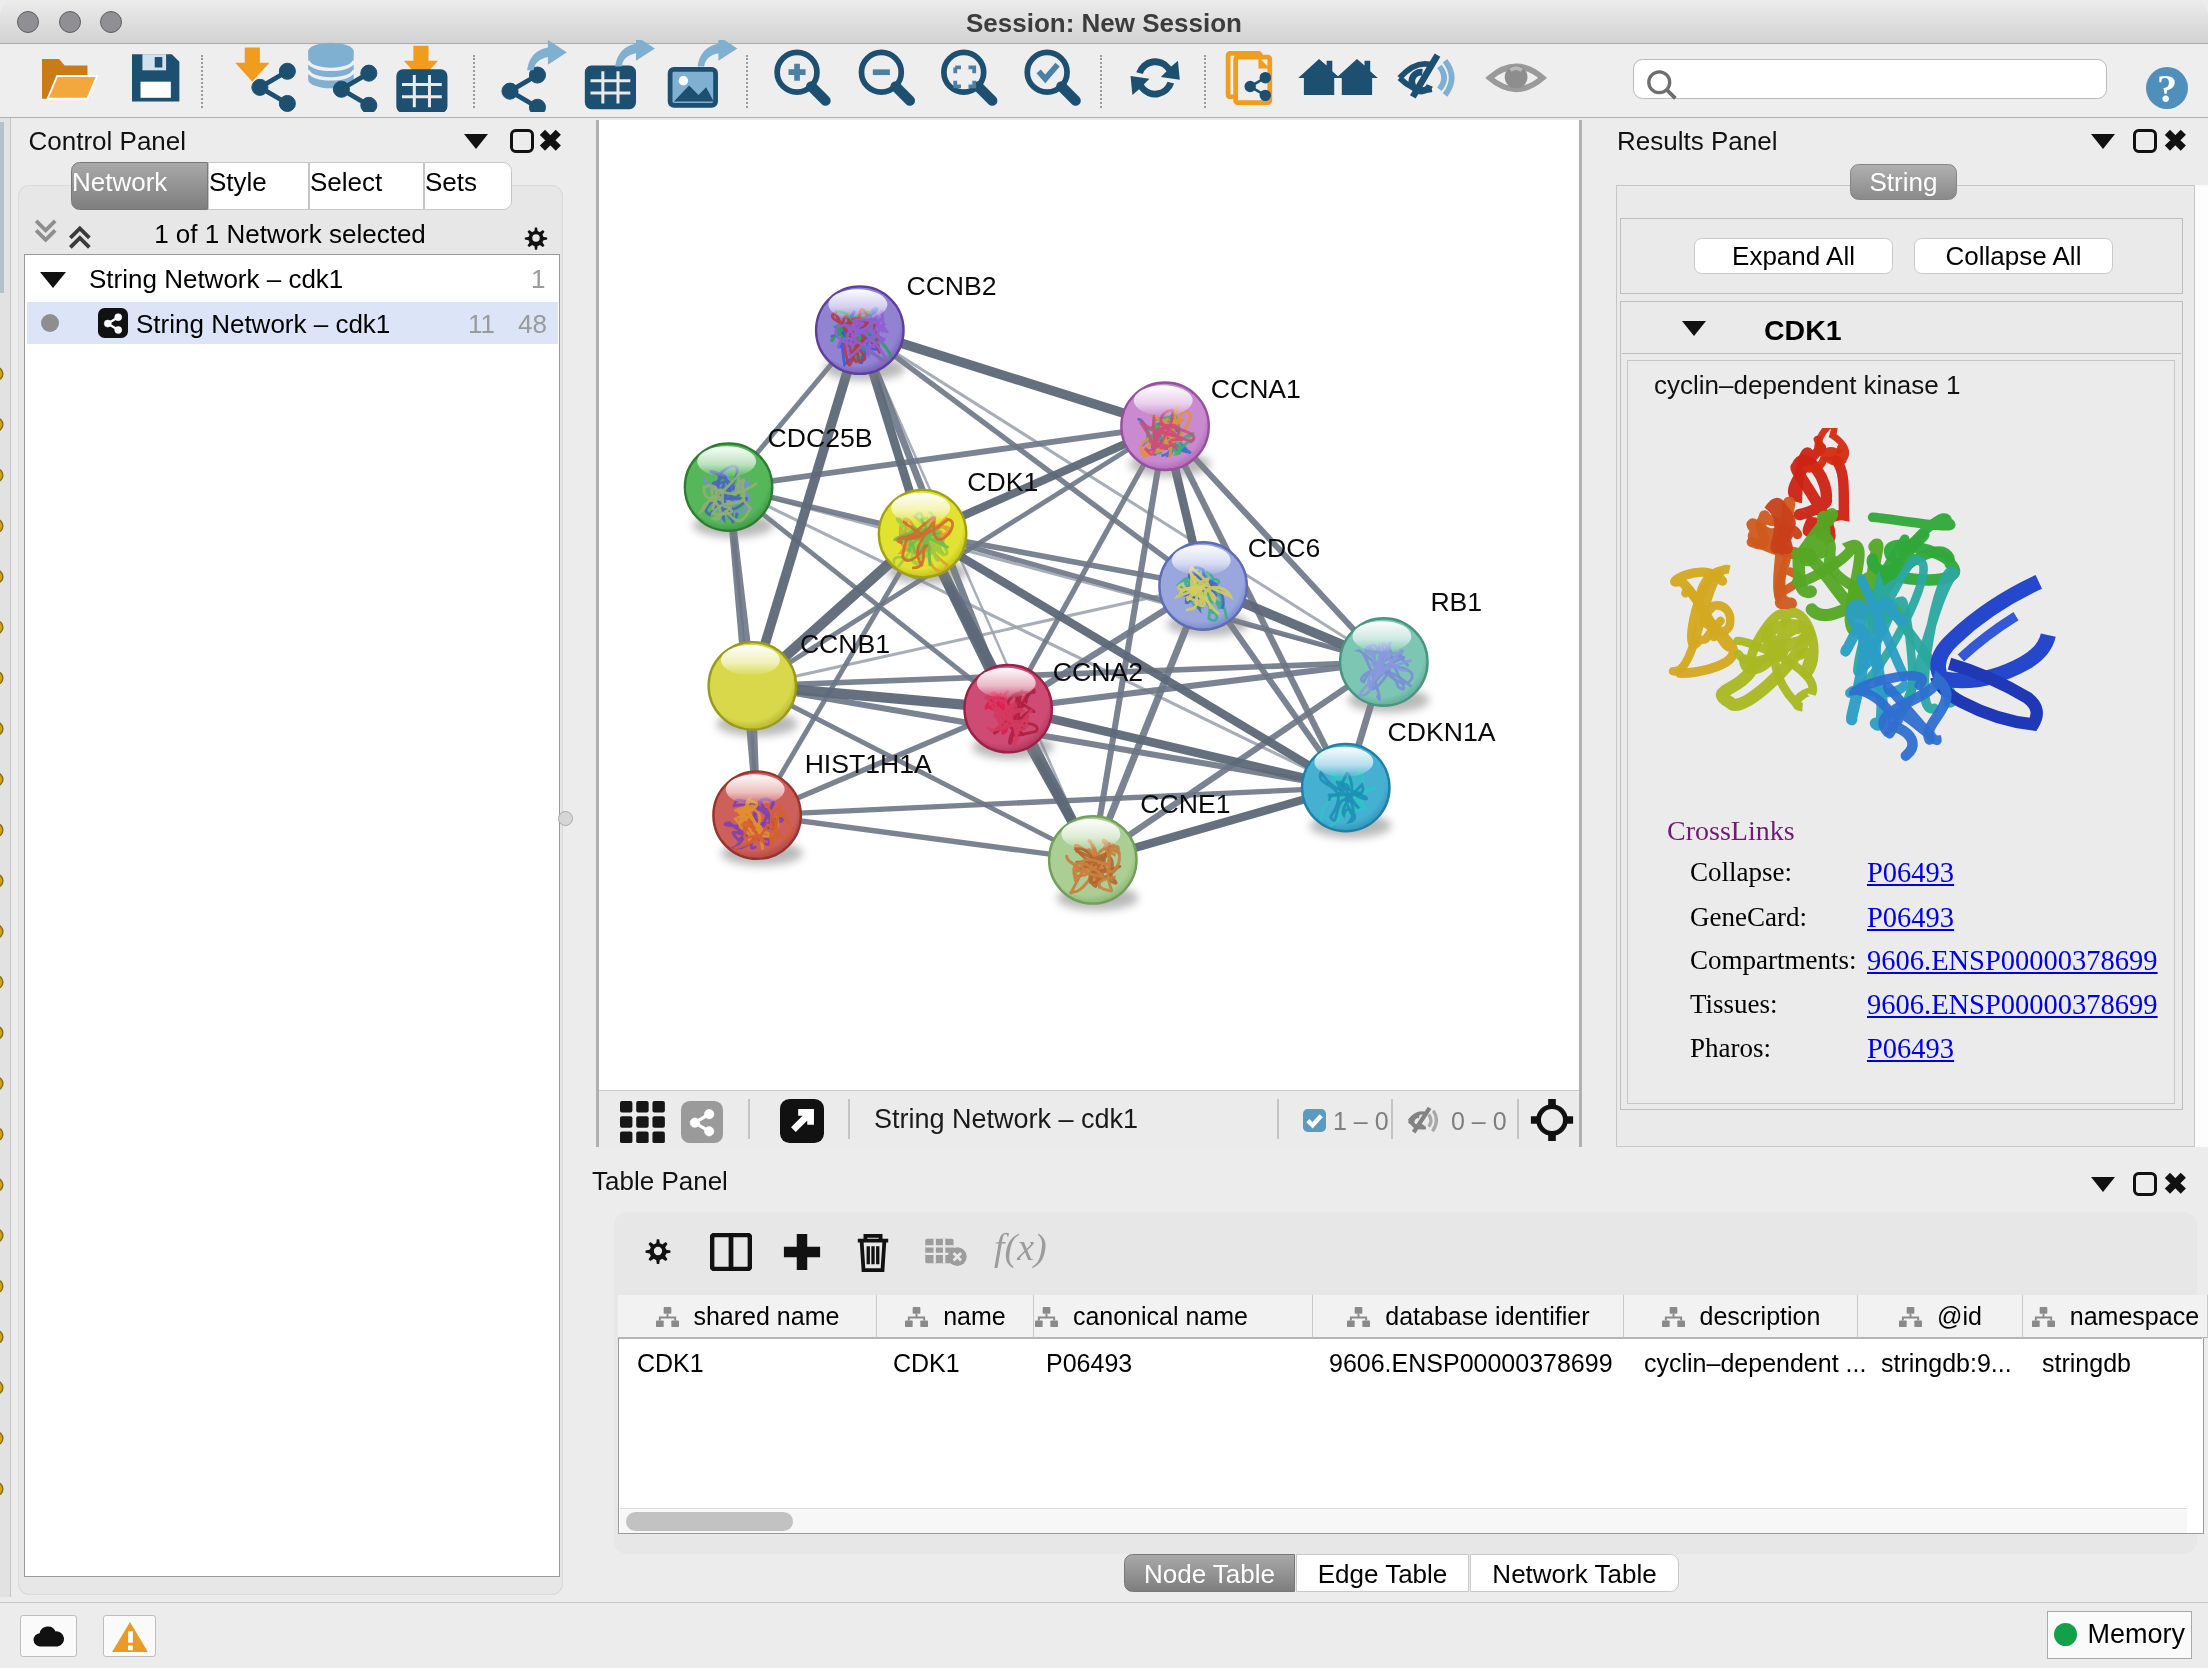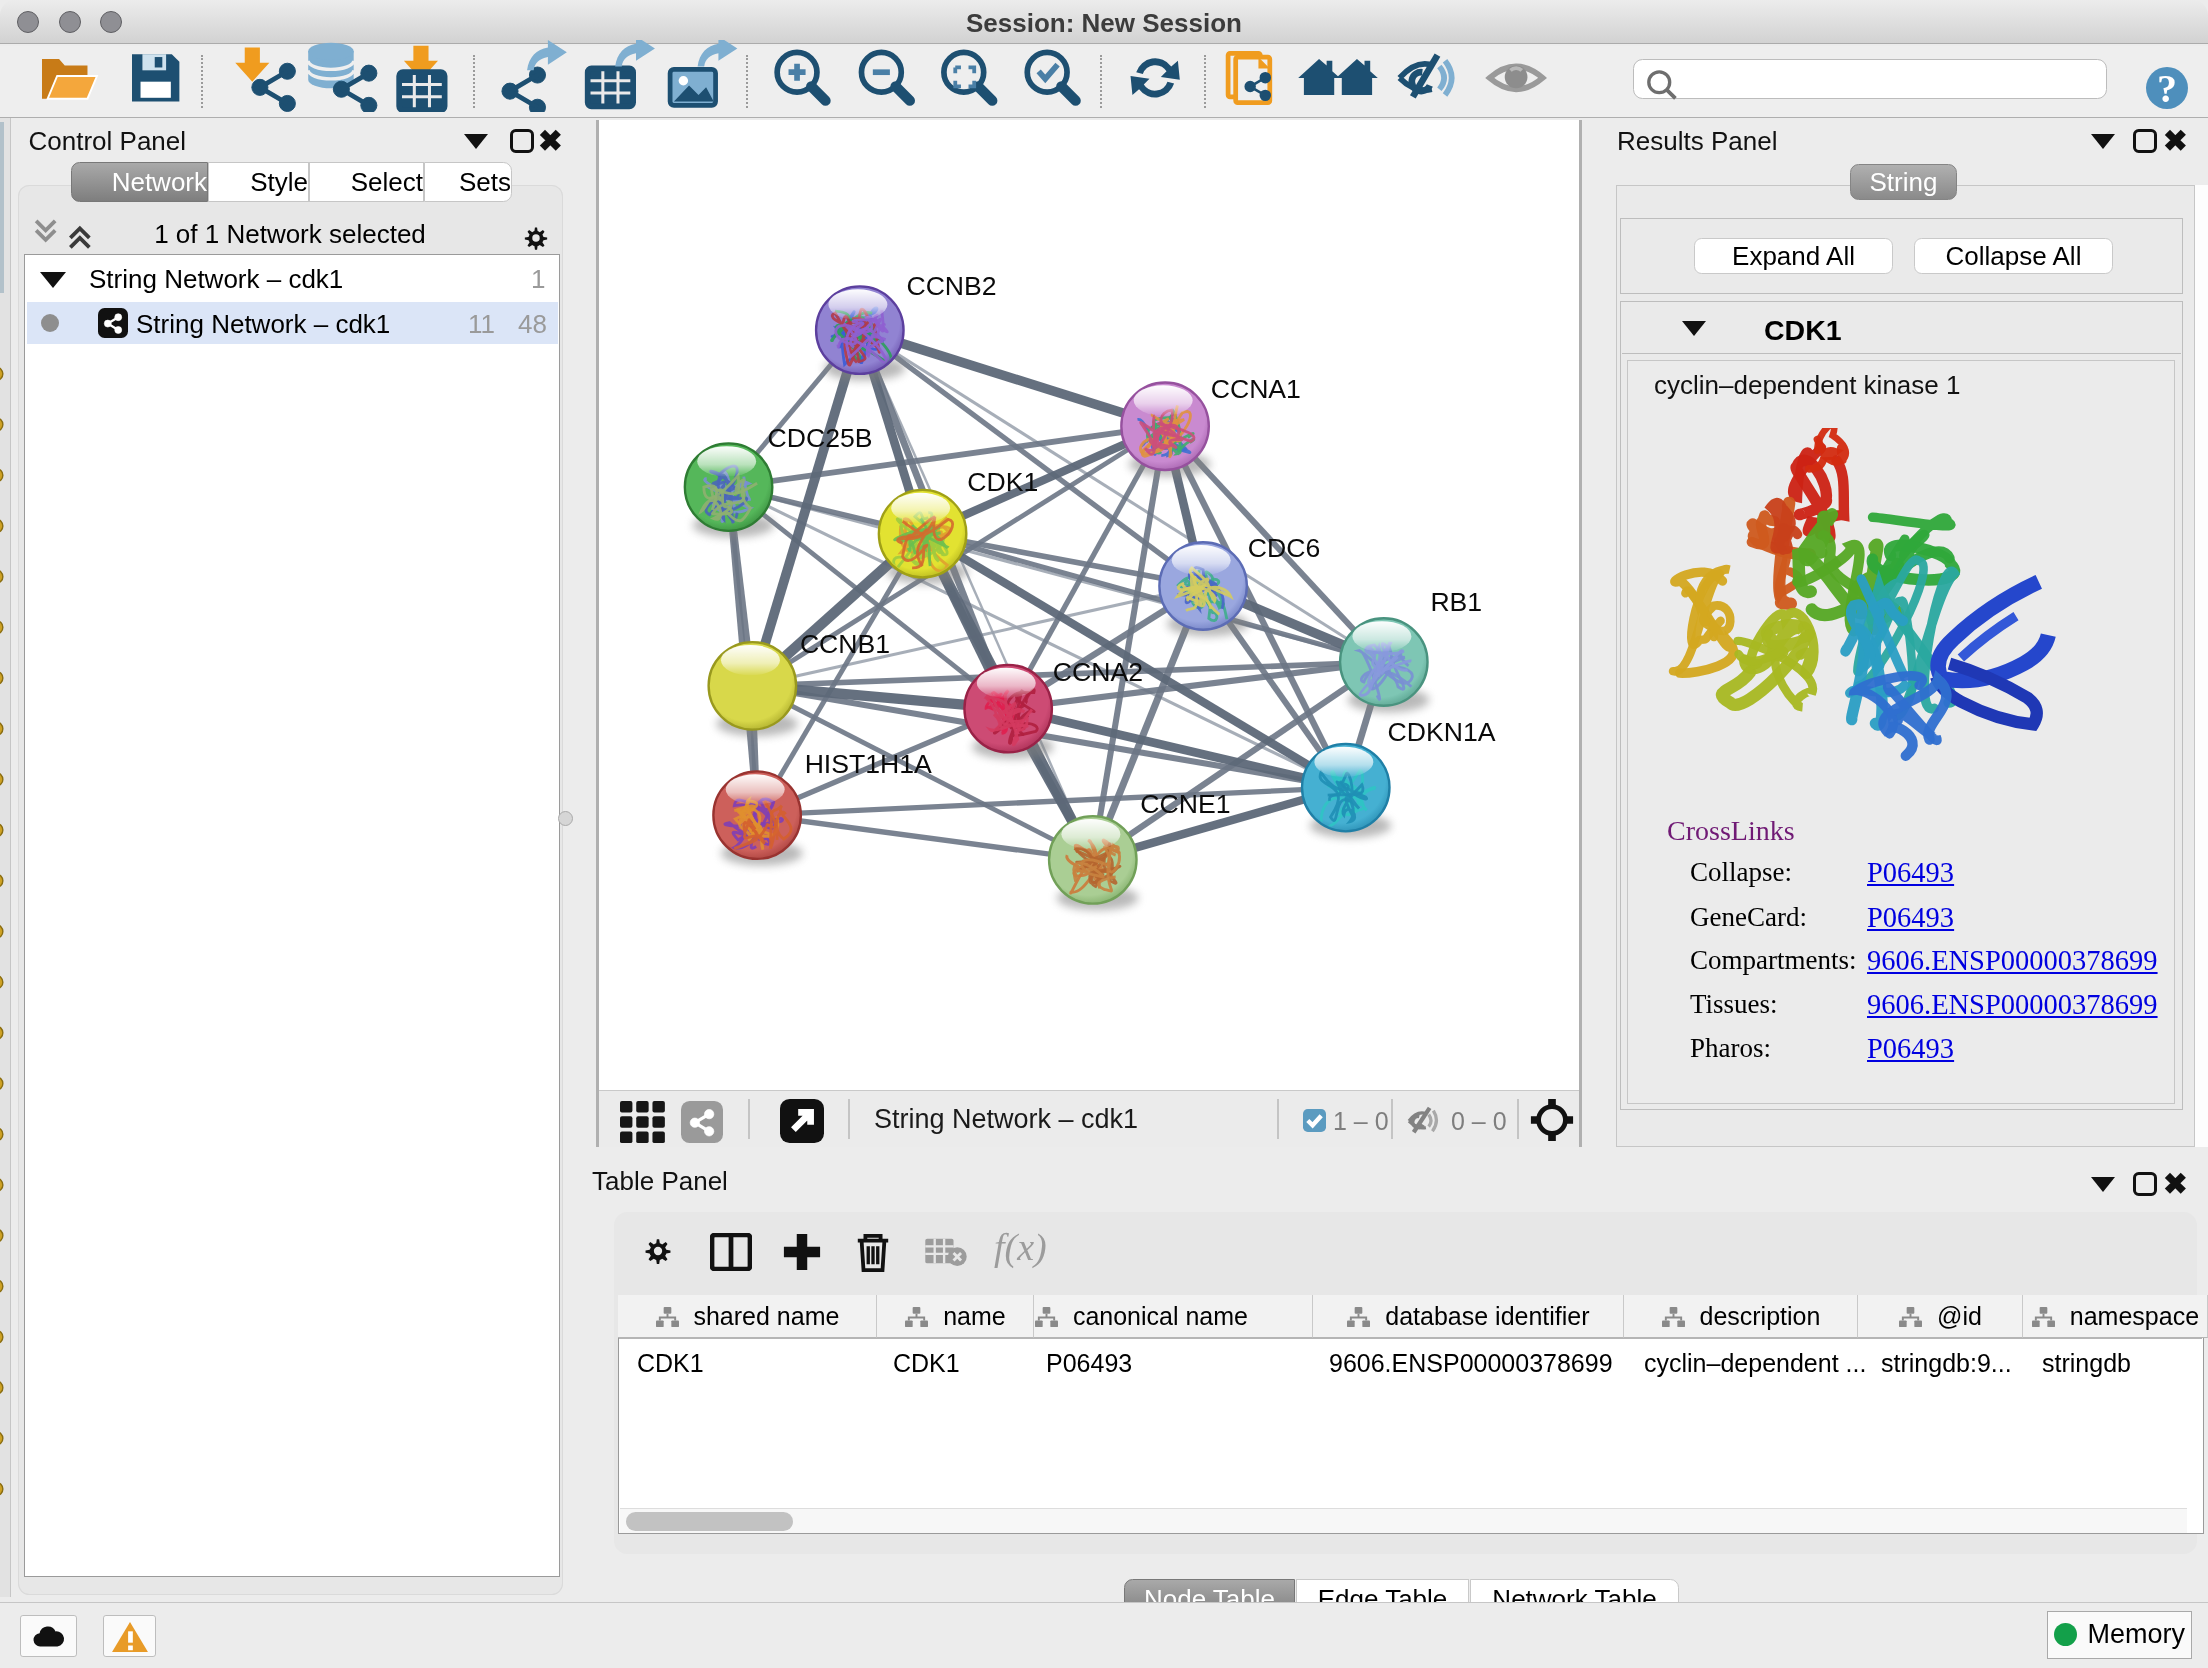--- a/index.html
+++ b/index.html
@@ -10,21 +10,21 @@
 #toolbar{left:0;top:46px;width:2208px;height:72px;background:#eeeeee;border-bottom:1.9px solid #aeaeae;}
 .tsep{top:55px;height:53px;width:0;border-left:2.9px dotted #9a9a9a;}
 #searchbox{left:1633px;top:59px;width:474px;height:40px;background:#fff;border:1.9px solid #bcbcbc;border-radius:9.5px;}
 #helpbtn{left:2146px;top:67px;width:42px;height:42px;border-radius:50%;background:#4e8fbc;color:#fff;font-weight:bold;font-size:40px;text-align:center;line-height:44px;font-family:"Liberation Serif",serif;}
 
 #cpanel{left:0;top:118px;width:574px;height:1479px;background:#ececec;}
 .ptitle{font-size:26px;color:#111;}
 .winbtn-sq{width:24px;height:24px;border:3.3px solid #111;border-radius:5.7px;}
 .tri-dn{width:0;height:0;border-left:12.4px solid transparent;border-right:12.4px solid transparent;border-top:15px solid #111;}
 .xmark{font-size:29.5px;color:#111;font-weight:bold;line-height:28.5px;}
-.tab{height:40px;font-size:26px;text-align:right;border:1px solid #c6c6c6;background:#fff;color:#000;line-height:38px;}
+.tab{height:48px;font-size:26px;text-align:left;border:1px solid #c6c6c6;background:#fff;color:#000;line-height:38px;}
 .tabsel{background:linear-gradient(#a9a9a9,#7e7e7e);color:#fff;border-color:#787878;}
 #cbox{left:18px;top:185px;width:545px;height:1410px;background:#e7e7e7;border-radius:11.4px;box-shadow:inset 0 0 0 1px #dadada;}
 #treebox{left:24px;top:254px;width:536px;height:1323px;background:#fff;border:1.9px solid #9a9a9a;}
 .galy{color:#9a9a9a;}
 
 #netwhite{left:599px;top:120px;width:980px;height:970px;background:#fff;}
 #netdivl{left:596px;top:120px;width:2.9px;height:1477px;background:#b0b0b0;}
 #netdivr{left:1579px;top:120px;width:2.9px;height:1027px;background:#b0b0b0;}
 #netbar{left:599px;top:1090px;width:980px;height:57px;background:#ebebeb;border-top:1.9px solid #c9c9c9;}
 .nbsep{top:1099px;height:40px;width:1.9px;background:#c4c4c4;}
@@ -39,21 +39,21 @@
 #cdk1hdr{left:1622px;top:302px;width:559px;height:52px;border-bottom:1.9px solid #bdbdbd;background:#eaeaea;}
 #rcontent{left:1627px;top:360px;width:548px;height:744px;background:#ebebeb;border:1px solid #c6c6c6;}
 .serif{font-family:"Liberation Serif",serif;}
 .rlink{color:#0000e0;text-decoration:underline;}
 
 #tpanel{left:574px;top:1147px;width:1634px;height:450px;background:#ececec;}
 #ttable{left:618px;top:1295px;width:1586px;height:239px;background:#fff;border:1.9px solid #9a9a9a;}
 #thead{left:0;top:0;width:1571px;height:43px;background:#f2f2f2;border-bottom:1.9px solid #b5b5b5;}
 .thcell{top:0;height:43px;font-size:25px;color:#000;line-height:43px;border-right:1.9px solid #c9c9c9;background:#f2f2f2;white-space:nowrap;overflow:hidden;border-bottom:1.9px solid #b5b5b5;}
 .trow{font-size:25px;color:#000;}
-.btab{top:1554px;height:38px;font-size:26px;text-align:center;line-height:38px;background:#fff;border:1px solid #c9c9c9;margin-top:25px;}
+.btab{top:1554px;height:38px;font-size:26px;text-align:center;line-height:38px;background:#fff;border:1px solid #c9c9c9;}
 .btab.tabsel{background:linear-gradient(#a9a9a9,#7e7e7e);color:#fff;border-color:#787878;}
 
 #statusbar{left:0;top:1602px;width:2208px;height:67px;background:#ececec;border-top:1.9px solid #c6c6c6;}
 .sbtn{top:1615px;width:57px;height:42px;background:#fafafa;border:1.9px solid #bdbdbd;border-radius:2.9px;text-align:center;}
 #membtn{left:2047px;top:1611px;width:145px;height:48px;background:#fafafa;border:1.9px solid #a9a9a9;font-size:27px;color:#000;line-height:44px;text-align:center;white-space:nowrap;}
 </style></head><body>
 
 <div id="titlebar" class="abs"></div>
 <div class="tl abs" style="left:17px"></div>
 <div class="tl abs" style="left:59px"></div>

